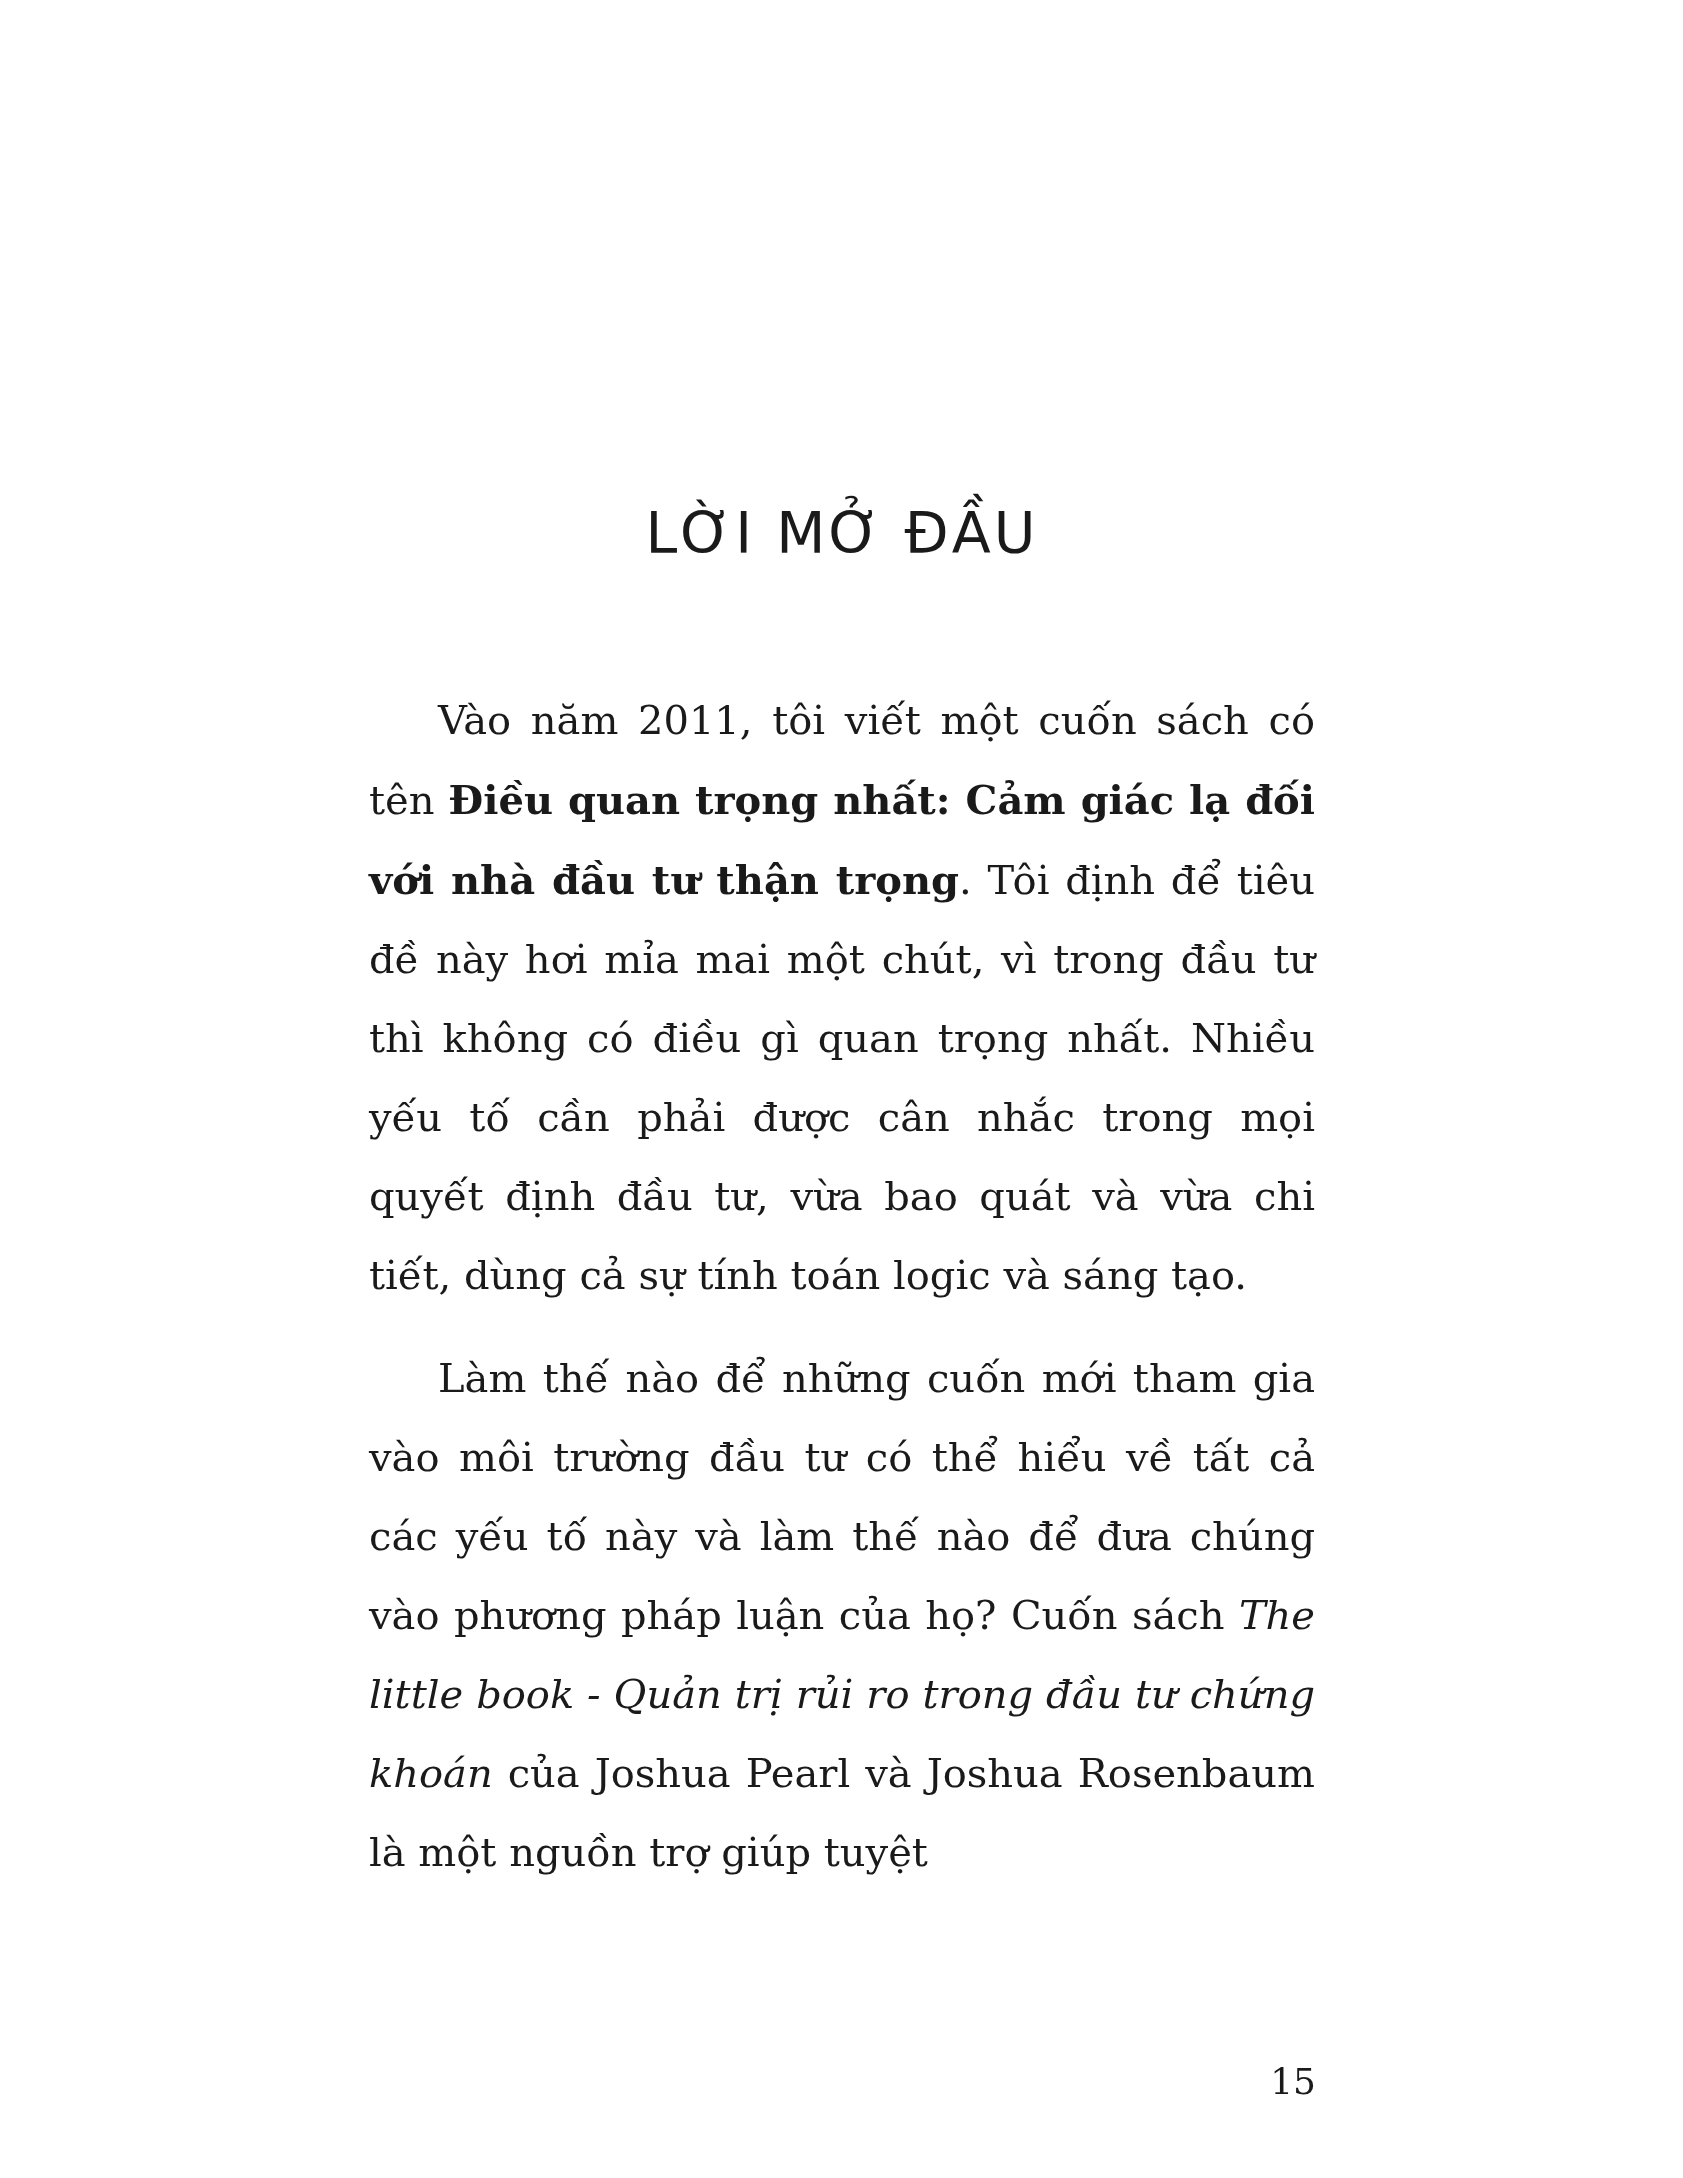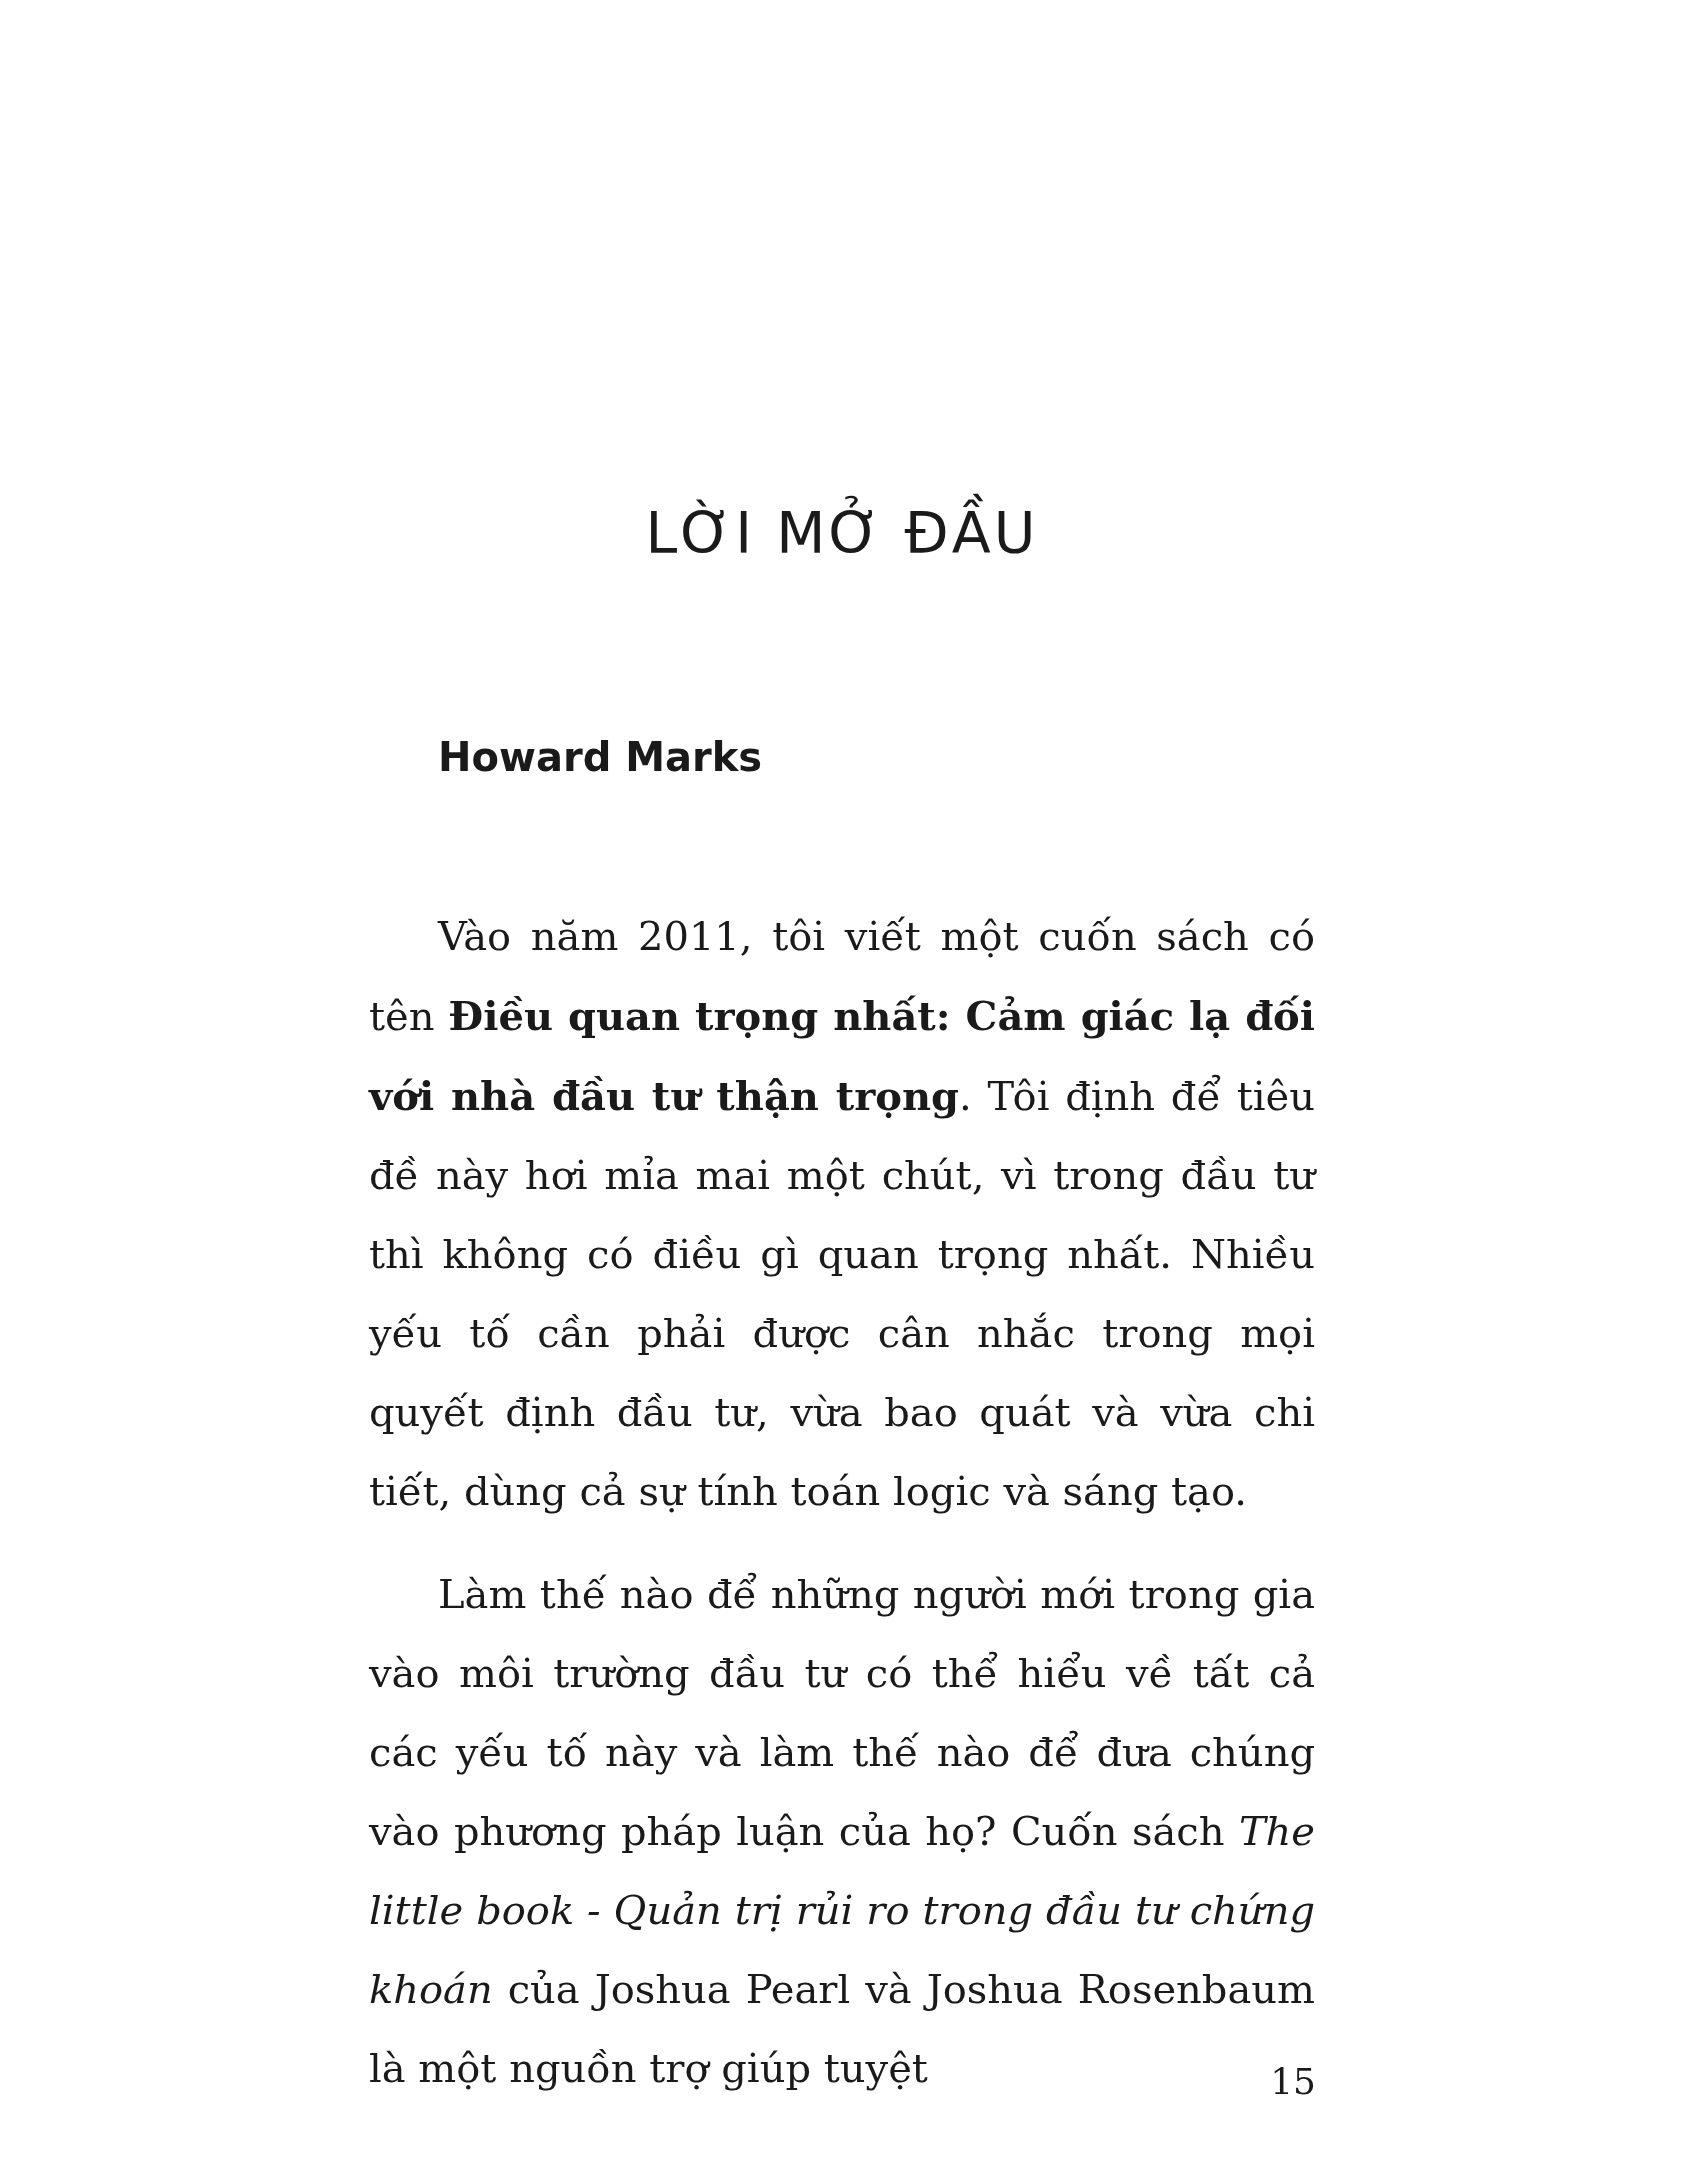--- a/index.html
+++ b/index.html
@@ -82,24 +82,23 @@
     color: var(--ink, #1a1a1a);
   }
 </style>
 </head>
 <body>
 
 <div class="page">
   <div class="content">
     <h1 class="title">LỜI MỞ ĐẦU</h1>
 
-    <p class="author">Howard Marks</p>
 
 
     <div class="body-text">
         <p><span class="seg-normal">Vào năm 2011, tôi viết một cuốn sách có tên </span><span class="seg-bold-italic">Điều quan trọng nhất: Cảm giác lạ đối với nhà đầu tư thận trọng</span><span class="seg-normal">. Tôi định để tiêu đề này hơi mỉa mai một chút, vì trong đầu tư thì không có điều gì quan trọng nhất. Nhiều yếu tố cần phải được cân nhắc trong mọi quyết định đầu tư, vừa bao quát và vừa chi tiết, dùng cả sự tính toán logic và sáng tạo.</span></p>
-        <p><span class="seg-normal">Làm thế nào để những người mới trong gia vào môi trường đầu tư có thể hiểu về tất cả các yếu tố này và làm thế nào để đưa chúng vào phương pháp luận của họ? Cuốn sách </span><span class="seg-italic">The little book - Quản trị rủi ro trong đầu tư chứng khoán</span><span class="seg-normal"> của Joshua Pearl và Joshua Rosenbaum là một nguồn trợ giúp tuyệt</span></p>
+        <p><span class="seg-normal">Làm thế nào để những cuốn mới tham gia vào môi trường đầu tư có thể hiểu về tất cả các yếu tố này và làm thế nào để đưa chúng vào phương pháp luận của họ? Cuốn sách </span><span class="seg-italic">The little book - Quản trị rủi ro trong đầu tư chứng khoán</span><span class="seg-normal"> của Joshua Pearl và Joshua Rosenbaum là một nguồn trợ giúp tuyệt</span></p>
       </div>
   </div>
 
   <div class="page-number">15</div>
 </div>
 
 
 </body></html>

